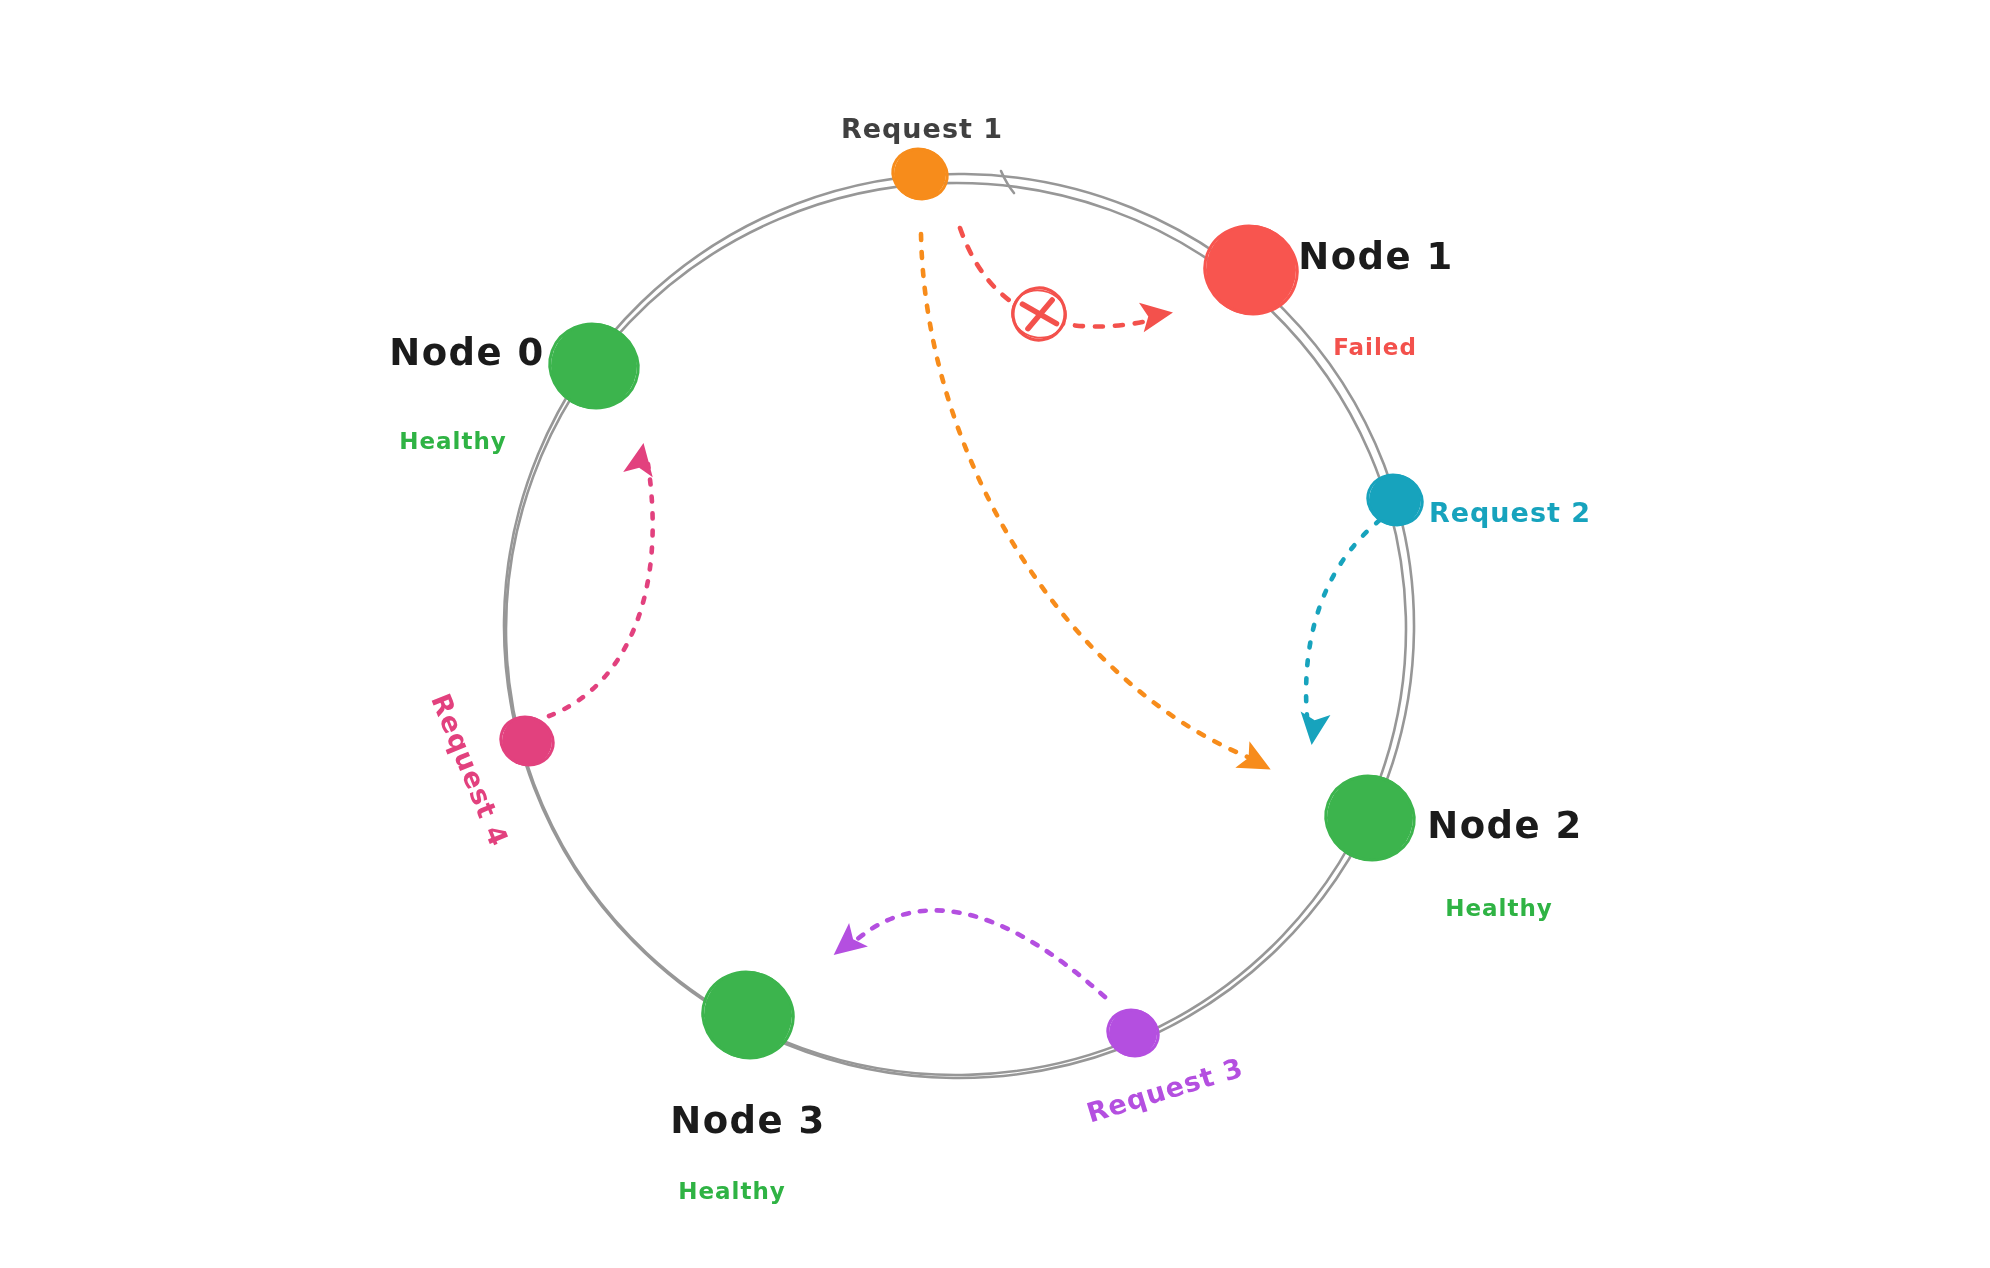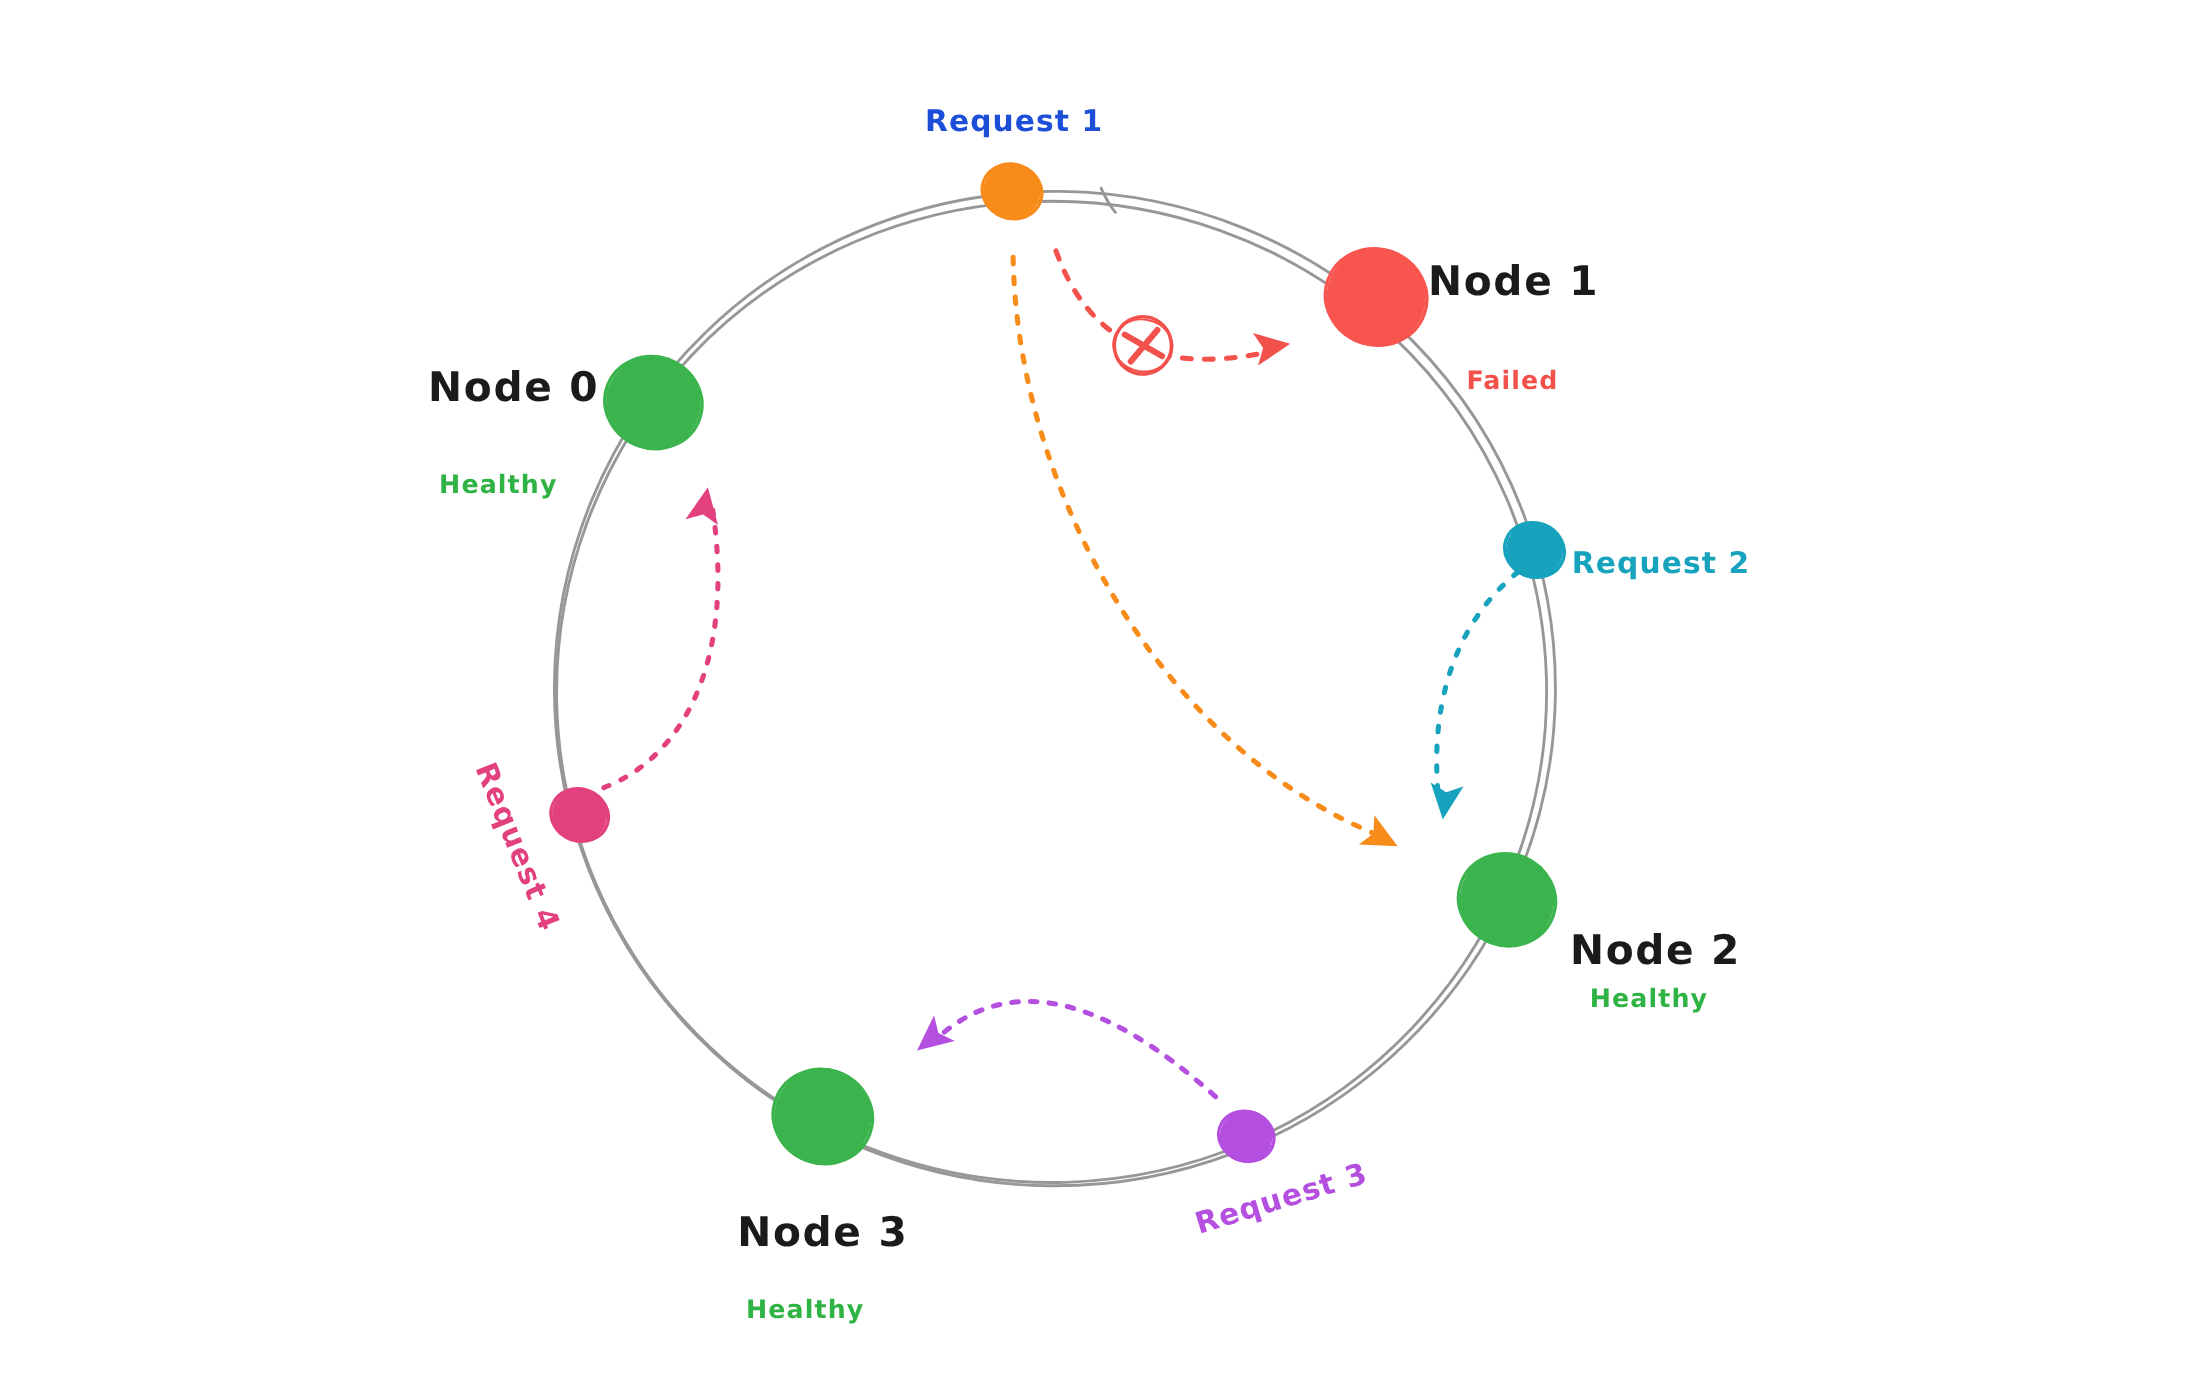--- a/index.html
+++ b/index.html
@@ -112,24 +112,24 @@
         <ellipse cx="748" cy="1015" rx="45.5" ry="42.5" fill="none" stroke="#3cb44d" stroke-width="3" transform="rotate(20 748 1015)"></ellipse>
       </g>
     </svg>
 
   <div class="lbl node-name" style="left: 467px; top: 352px;">Node 0</div>
   <div class="lbl status-lbl" style="color: rgb(47, 179, 68); left: 453px; top: 397px;">Healthy</div>
 
   <div class="lbl node-name" style="left: 1376px; top: 256px;">Node 1</div>
   <div class="lbl status-lbl" style="color: rgb(243, 81, 76); left: 1375px; top: 303px;">Failed</div>
 
-  <div class="lbl node-name" style="left: 1505px; top: 864px;">Node 2</div>
+  <div class="lbl node-name" style="left: 1505px; top: 825px;">Node 2</div>
   <div class="lbl status-lbl" style="color: rgb(47, 179, 68); left: 1499px; top: 864px;">Healthy</div>
 
   <div class="lbl node-name" style="left: 748px; top: 1100px; margin-top: 20px;">Node 3</div>
   <div class="lbl status-lbl" style="color: rgb(47, 179, 68); left: 732px; top: 1147px;">Healthy</div>
 
-  <div class="lbl request-lbl" style="color: #1d4ed8; left: 922px; top: 111px;">Request 1</div>
+  <div class="lbl request-lbl" style="color: #404040; left: 922px; top: 128px;">Request 1</div>
   <div class="lbl request-lbl" style="color: rgb(23, 163, 189); left: 1510px; top: 512px;">Request 2</div>
   <div class="lbl request-lbl" style="color: rgb(180, 79, 224); left: 1165px; top: 1090px; transform: translate(-50%, -50%) rotate(-17deg);">Request 3</div>
   <div class="lbl request-lbl" style="color: rgb(226, 65, 126); left: 470px; top: 770px; transform: translate(-50%, -50%) rotate(68deg);">Request 4</div>
 
 </div>
 
 </body></html>

